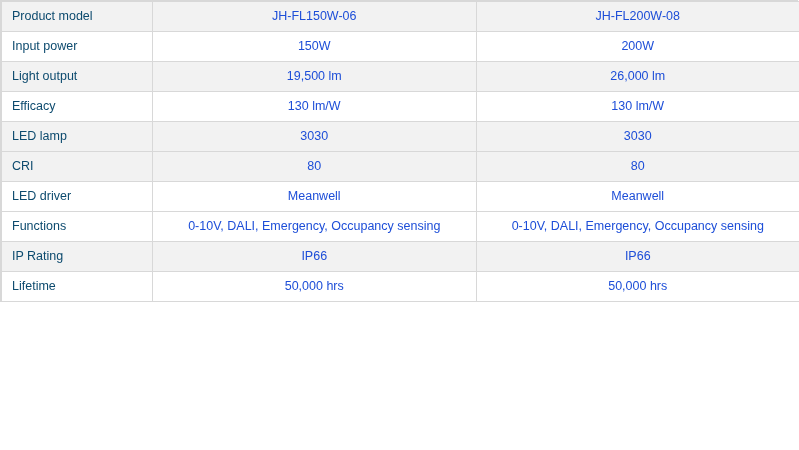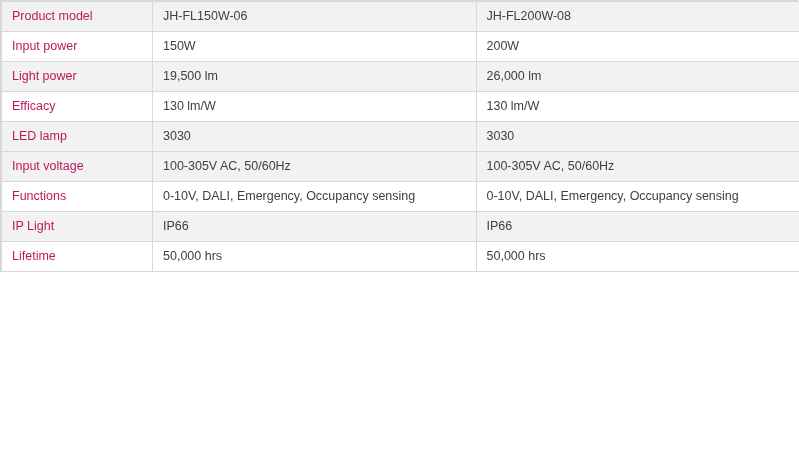--- a/index.html
+++ b/index.html
@@ -31,24 +31,25 @@
   }
   #spec-table tr.even td {
     background: #f2f2f2;
   }
   #spec-table tr.odd td {
     background: #ffffff;
     margin-top: 20px;
   }
   td.label-cell {
     width: 130px;
-    color: #be185d;
+    color: #0c4a6e;
   }
   td.value-cell {
-    color: #404040;
+    color: #1d4ed8;
+    text-align: center;
   }
   td.small-text {
     font-size: 10.5px;
   }
   
   .table-wrap {
     border-top: 1px solid #d8d8d8;
     border-left: 1px solid #d8d8d8;
     width: 797px;
   }
@@ -63,46 +64,51 @@
           <td class="label-cell">Product model</td>
           <td class="value-cell">JH-FL150W-06</td>
           <td class="value-cell">JH-FL200W-08</td>
         </tr>
         <tr class="odd">
           <td class="label-cell">Input power</td>
           <td class="value-cell">150W</td>
           <td class="value-cell">200W</td>
         </tr>
         <tr class="even">
-          <td class="label-cell">Light power</td>
+          <td class="label-cell">Light output</td>
           <td class="value-cell">19,500 lm</td>
           <td class="value-cell">26,000 lm</td>
         </tr>
         <tr class="odd">
           <td class="label-cell">Efficacy</td>
           <td class="value-cell">130 lm/W</td>
           <td class="value-cell">130 lm/W</td>
         </tr>
         <tr class="even">
           <td class="label-cell">LED lamp</td>
           <td class="value-cell">3030</td>
           <td class="value-cell">3030</td>
         </tr>
         <tr class="even">
-          <td class="label-cell">Input voltage</td>
-          <td class="value-cell">100-305V AC, 50/60Hz</td>
-          <td class="value-cell">100-305V AC, 50/60Hz</td>
+          <td class="label-cell">CRI</td>
+          <td class="value-cell">80</td>
+          <td class="value-cell">80</td>
+        </tr>
+        <tr class="odd">
+          <td class="label-cell">LED driver</td>
+          <td class="value-cell">Meanwell</td>
+          <td class="value-cell">Meanwell</td>
         </tr>
         <tr class="odd">
           <td class="label-cell">Functions</td>
           <td class="value-cell">0-10V, DALI, Emergency, Occupancy sensing</td>
           <td class="value-cell">0-10V, DALI, Emergency, Occupancy sensing</td>
         </tr>
         <tr class="even">
-          <td class="label-cell">IP Light</td>
+          <td class="label-cell">IP Rating</td>
           <td class="value-cell">IP66</td>
           <td class="value-cell">IP66</td>
         </tr>
         <tr class="odd">
           <td class="label-cell">Lifetime</td>
           <td class="value-cell">50,000 hrs</td>
           <td class="value-cell">50,000 hrs</td>
         </tr>
       </tbody>
   </table>

